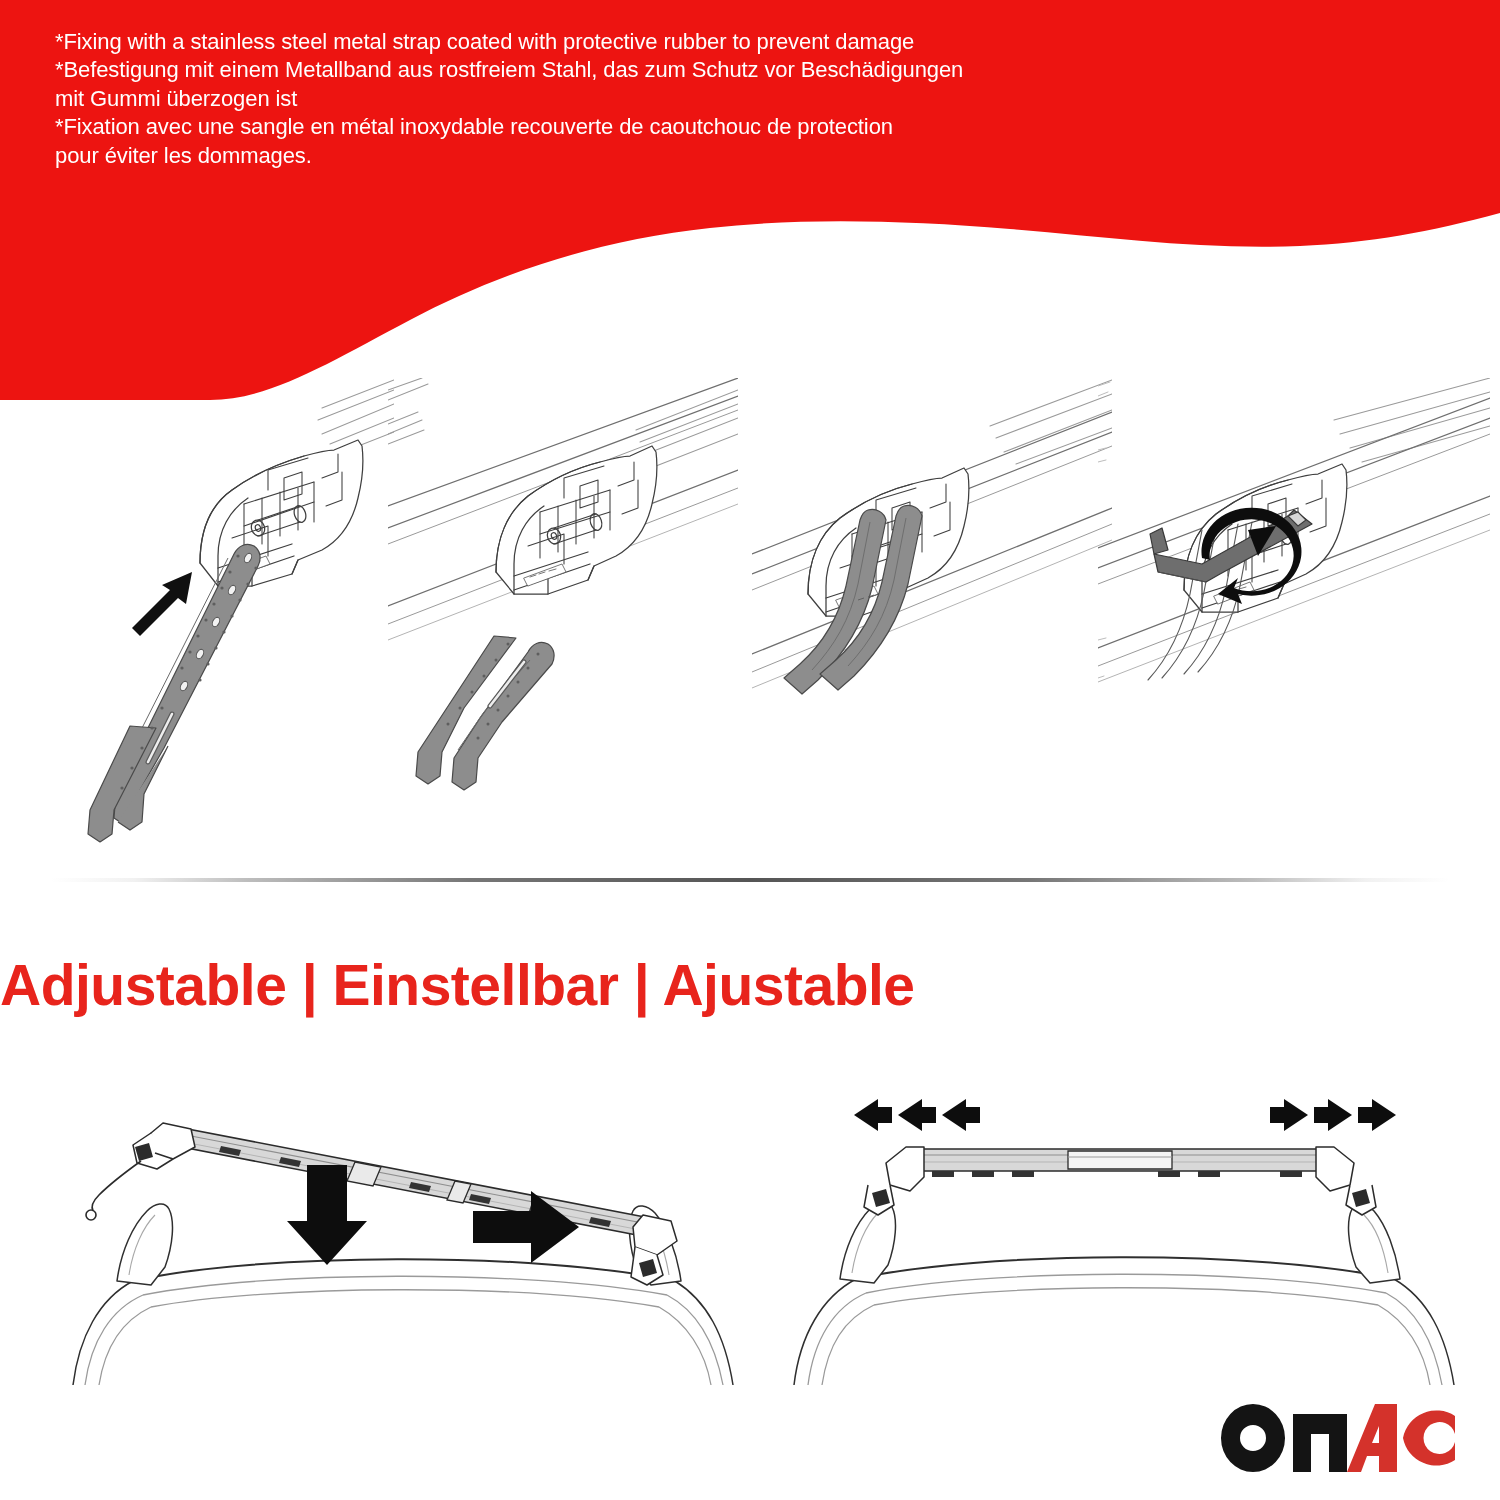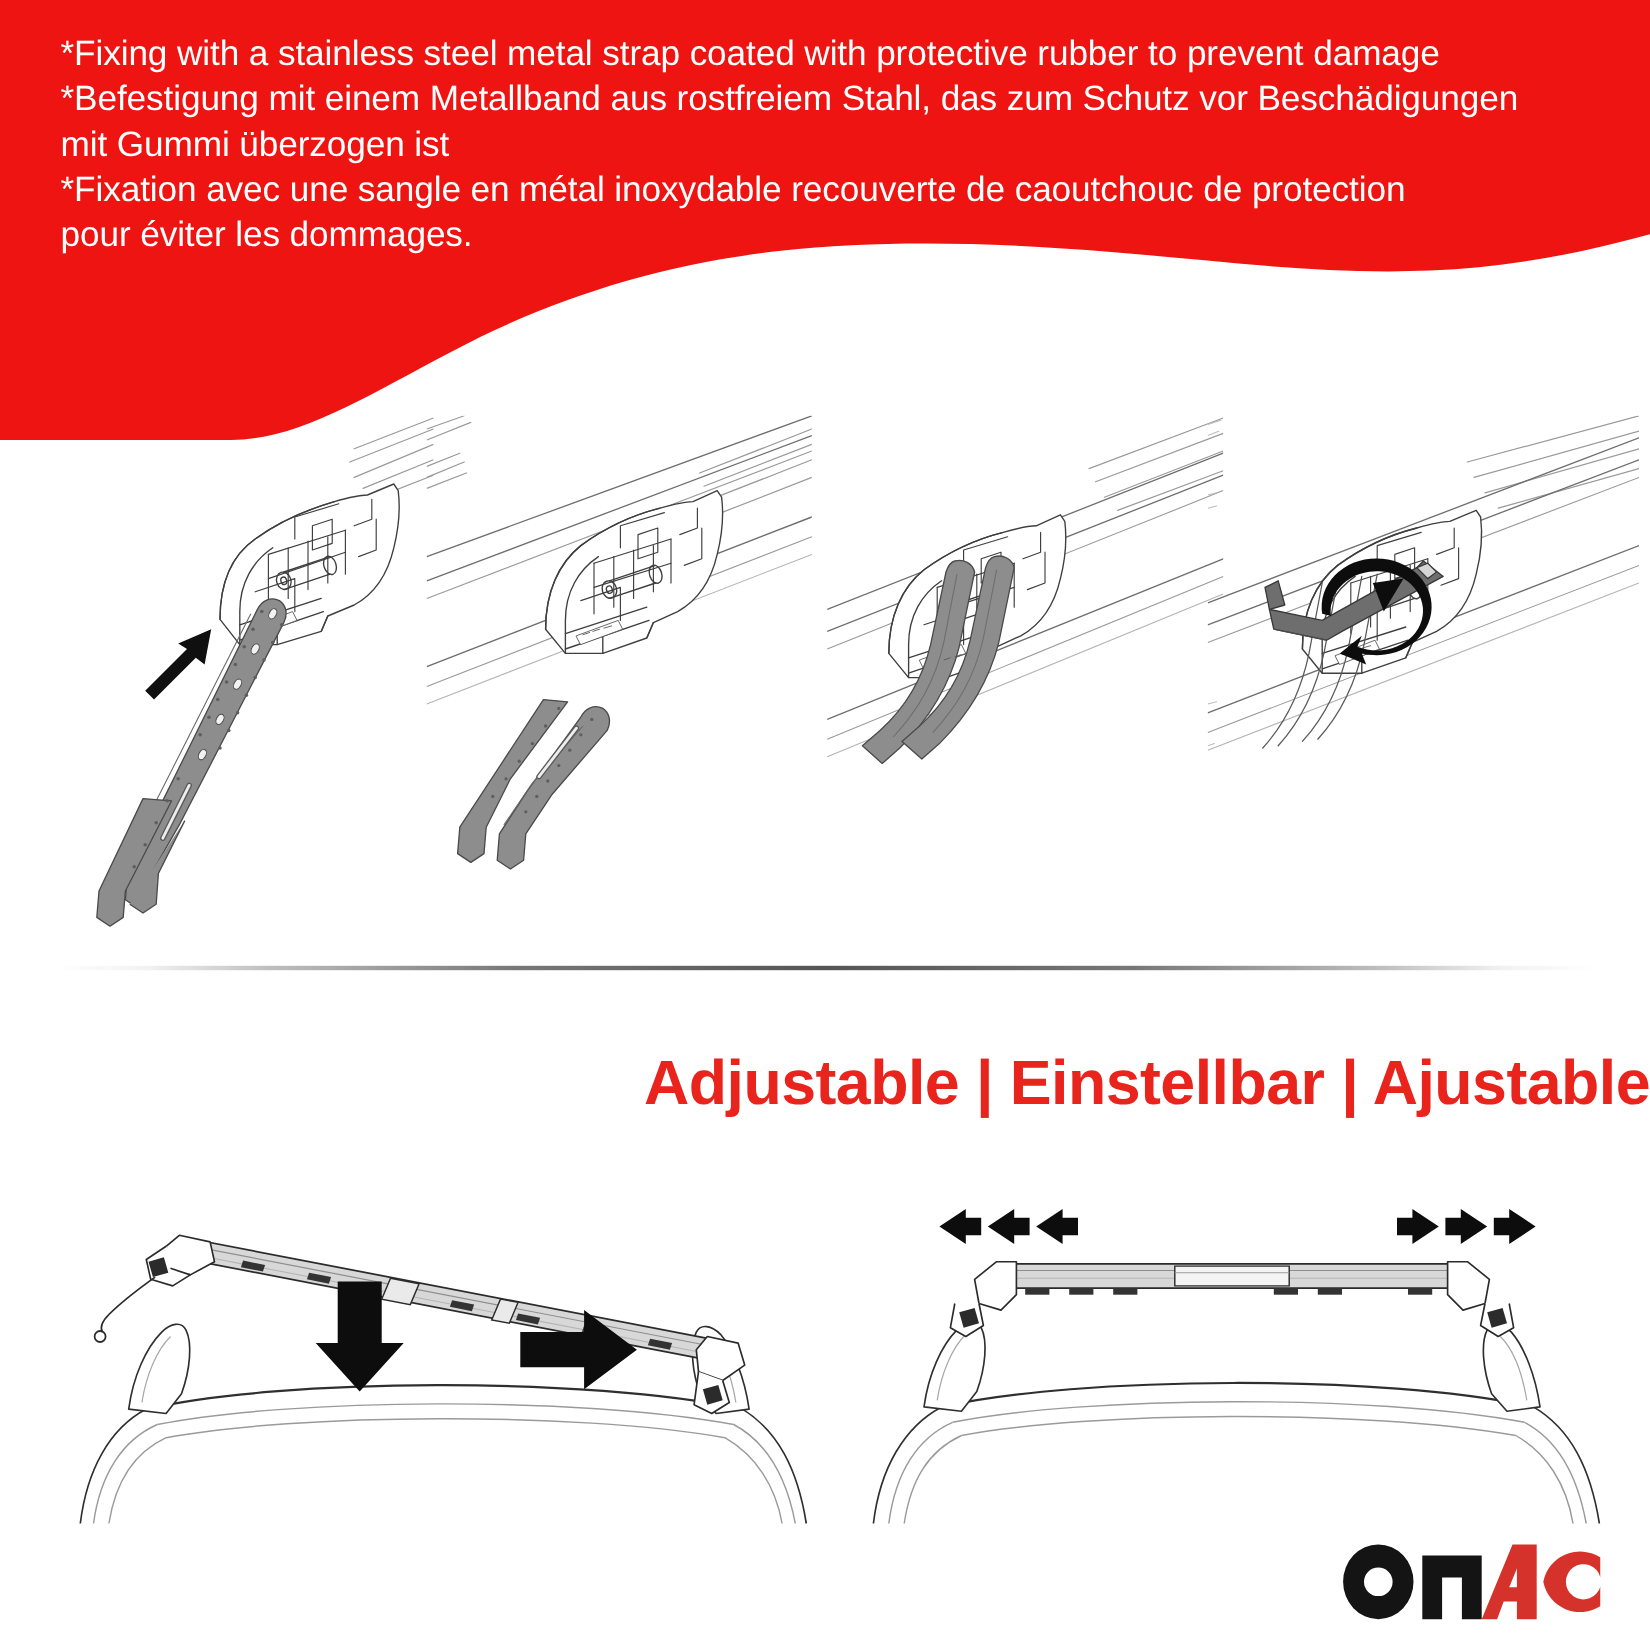--- a/index.html
+++ b/index.html
@@ -11,21 +11,21 @@
     position:relative;
   }
   #page{position:relative;width:1500px;height:1500px;overflow:hidden;}
 
   
   .banner{position:absolute;left:0;top:0;width:1500px;height:400px;}
   .banner svg{display:block;width:1500px;height:400px;}
   .banner-text{
     position:absolute;left:55px;top:28px;width:1395px;
     color:#ffffff;
-    font-size:32px;
+    font-size:22px;
     line-height:1.29;
     letter-spacing:-0.1px;
     white-space:pre-line;
     font-weight:400;
   }
 
   
   .steps{position:absolute;left:0;top:378px;width:1500px;height:480px;}
   .step{position:absolute;top:0;height:480px;}
   .step svg{display:block;width:100%;height:100%;}
@@ -45,21 +45,21 @@
       rgba(85,85,85,1) 50%,
       rgba(95,95,95,0.85) 70%,
       rgba(110,110,110,0.45) 86%,
       rgba(120,120,120,0.10) 94%,
       rgba(120,120,120,0) 100%);
   }
 
   
   .headline{
     position:absolute;left:0;top:952px;width:1500px;
-    text-align:right;
+    text-align:left;
     color:#e8241c;
     font-size:57px;
     font-weight:bold;
     letter-spacing:-0.5px;
   }
 
   
   .bottoms{position:absolute;left:0;top:1085px;width:1500px;height:340px;}
   .bot{position:absolute;top:0;height:340px;}
   .bot svg{display:block;width:100%;height:100%;}

